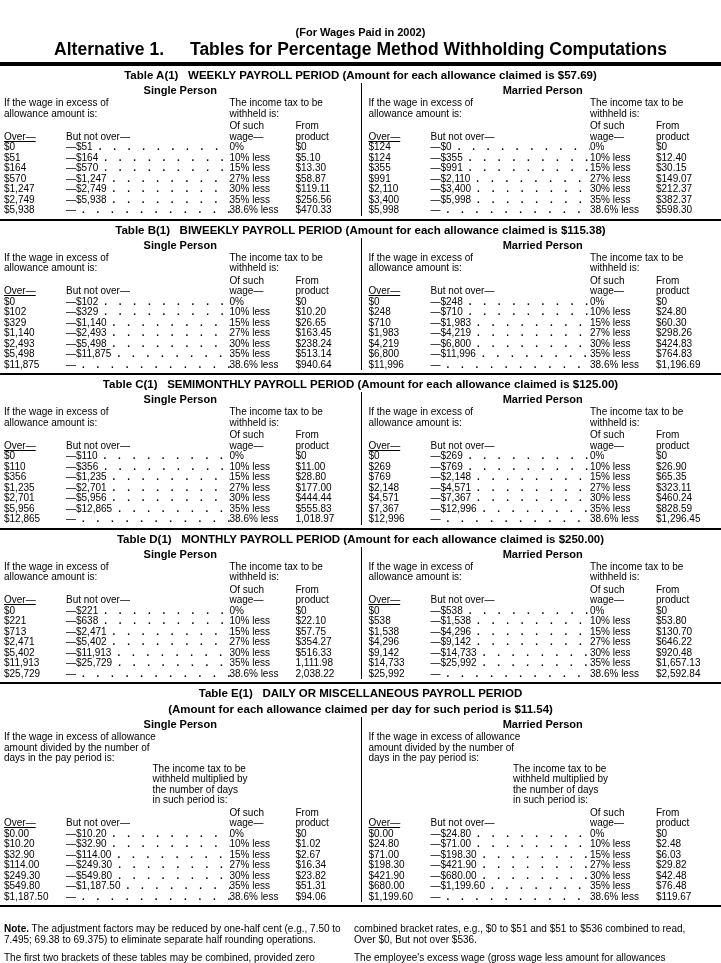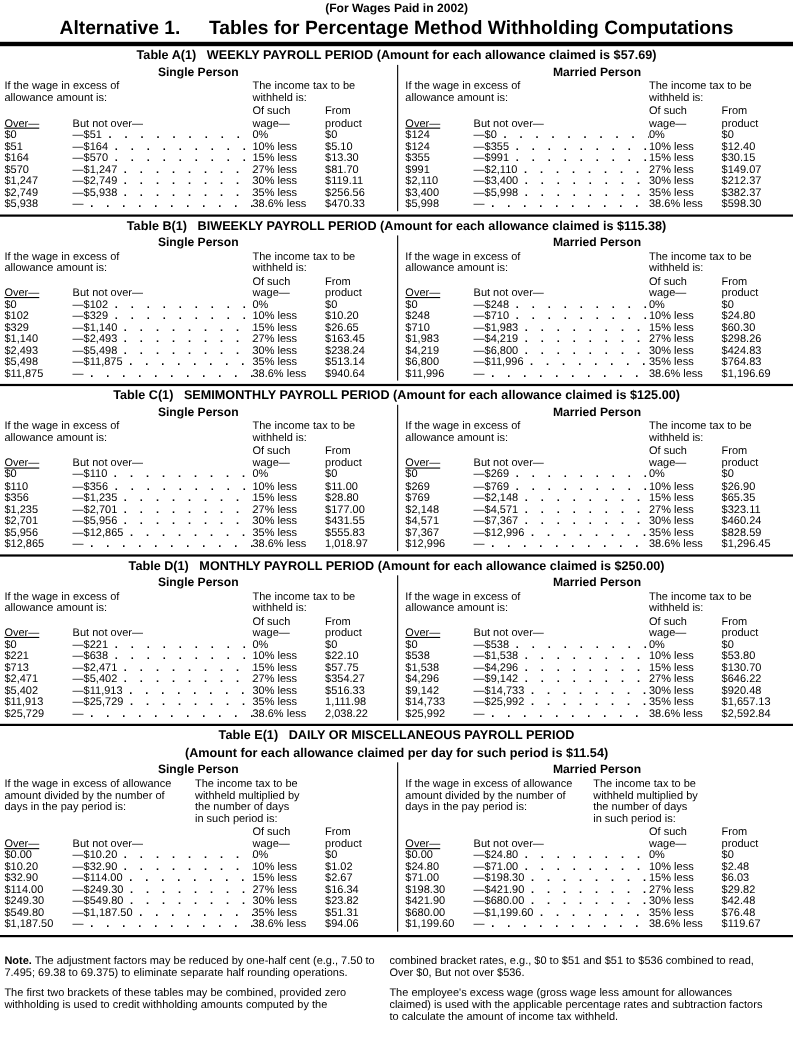--- a/index.html
+++ b/index.html
@@ -1,35 +1,35 @@
 <!DOCTYPE html>
 <html><head>
 <meta charset="utf-8">
 <style>
   html,body { margin:0; padding:0; }
   body {
     width:721px; height:963px; background:#ffffff; color:#000000;
     font-family:"Liberation Sans", sans-serif; font-size:10px; overflow:hidden;
   }
-  .page-subtitle { text-align:center; font-weight:bold; font-size:11px; padding-top:2px; }
+  .page-subtitle { text-align:center; font-weight:bold; font-size:11px; padding-top:2px;margin-top:24px; }
   .page-title { display:flex; justify-content:center; gap:26px; font-weight:bold; font-size:17.5px; margin-top:1px; }
   .rule-thick { height:4px; background:#000; margin-top:2px; }
   section.tbl { border-bottom:2.5px solid #000; padding-bottom:3px; }
   .tbl-title { text-align:center; font-weight:bold; font-size:11.5px; white-space:pre-wrap; padding-top:3px; line-height:13px; }
   .tbl-body { display:flex; margin-top:1px; }
   .half { width:360.5px; box-sizing:border-box; padding:0 4px 0 4px; }
   .half.married { border-left:1.5px solid #000; padding-left:7px; }
   .person { text-align:center; font-weight:bold; font-size:11px; line-height:12px; margin-top:1px; }
   .desc-row { display:flex; margin-top:2px; }
   .desc { white-space:pre-line; line-height:10.5px; }
   .desc-left { width:170px; }
   .desc-right { width:127px; margin-left:auto; }
   .daily .desc-left { width:214px; }
   .daily .desc-right { width:130px; margin-right:74px; }
-  .daily .desc-row { margin-bottom:2px; }
+  .daily .desc-row { margin-bottom:2px;flex-direction:column; }
   .hdr-row { display:flex; align-items:flex-end; line-height:10.5px; margin-top:2px; }
   .col-over { width:62px;text-decoration:underline; }
   .col-butnot { width:92px; }
   .col-spacer { flex:1; }
   .col-wage { width:66px; white-space:pre-line; }
   .col-product { width:61px; white-space:pre-line; }
   .row { display:flex; height:10.5px; line-height:10.5px; }
   .row .c-over { width:62px; flex:none; }
   .row .c-butnot { flex:none; }
   .row .dots { flex:1; overflow:hidden; white-space:nowrap; font-weight:bold; padding-left:6px; }
@@ -94,21 +94,21 @@
     <div class="c-butnot">—$570</div>
     <div class="dots"></div>
     <div class="c-rate">15% less</div>
     <div class="c-prod">$13.30</div>
   </div>
               <div class="row">
     <div class="c-over">$570</div>
     <div class="c-butnot">—$1,247</div>
     <div class="dots"></div>
     <div class="c-rate">27% less</div>
-    <div class="c-prod">$81.70</div>
+    <div class="c-prod">$58.87</div>
   </div>
               <div class="row">
     <div class="c-over">$1,247</div>
     <div class="c-butnot">—$2,749</div>
     <div class="dots"></div>
     <div class="c-rate">30% less</div>
     <div class="c-prod">$119.11</div>
   </div>
               <div class="row">
     <div class="c-over">$2,749</div>
@@ -389,21 +389,21 @@
     <div class="c-butnot">—$2,701</div>
     <div class="dots"></div>
     <div class="c-rate">27% less</div>
     <div class="c-prod">$177.00</div>
   </div>
               <div class="row">
     <div class="c-over">$2,701</div>
     <div class="c-butnot">—$5,956</div>
     <div class="dots"></div>
     <div class="c-rate">30% less</div>
-    <div class="c-prod">$431.55</div>
+    <div class="c-prod">$444.44</div>
   </div>
               <div class="row">
     <div class="c-over">$5,956</div>
     <div class="c-butnot">—$12,865</div>
     <div class="dots"></div>
     <div class="c-rate">35% less</div>
     <div class="c-prod">$555.83</div>
   </div>
               <div class="row">
     <div class="c-over">$12,865</div>

